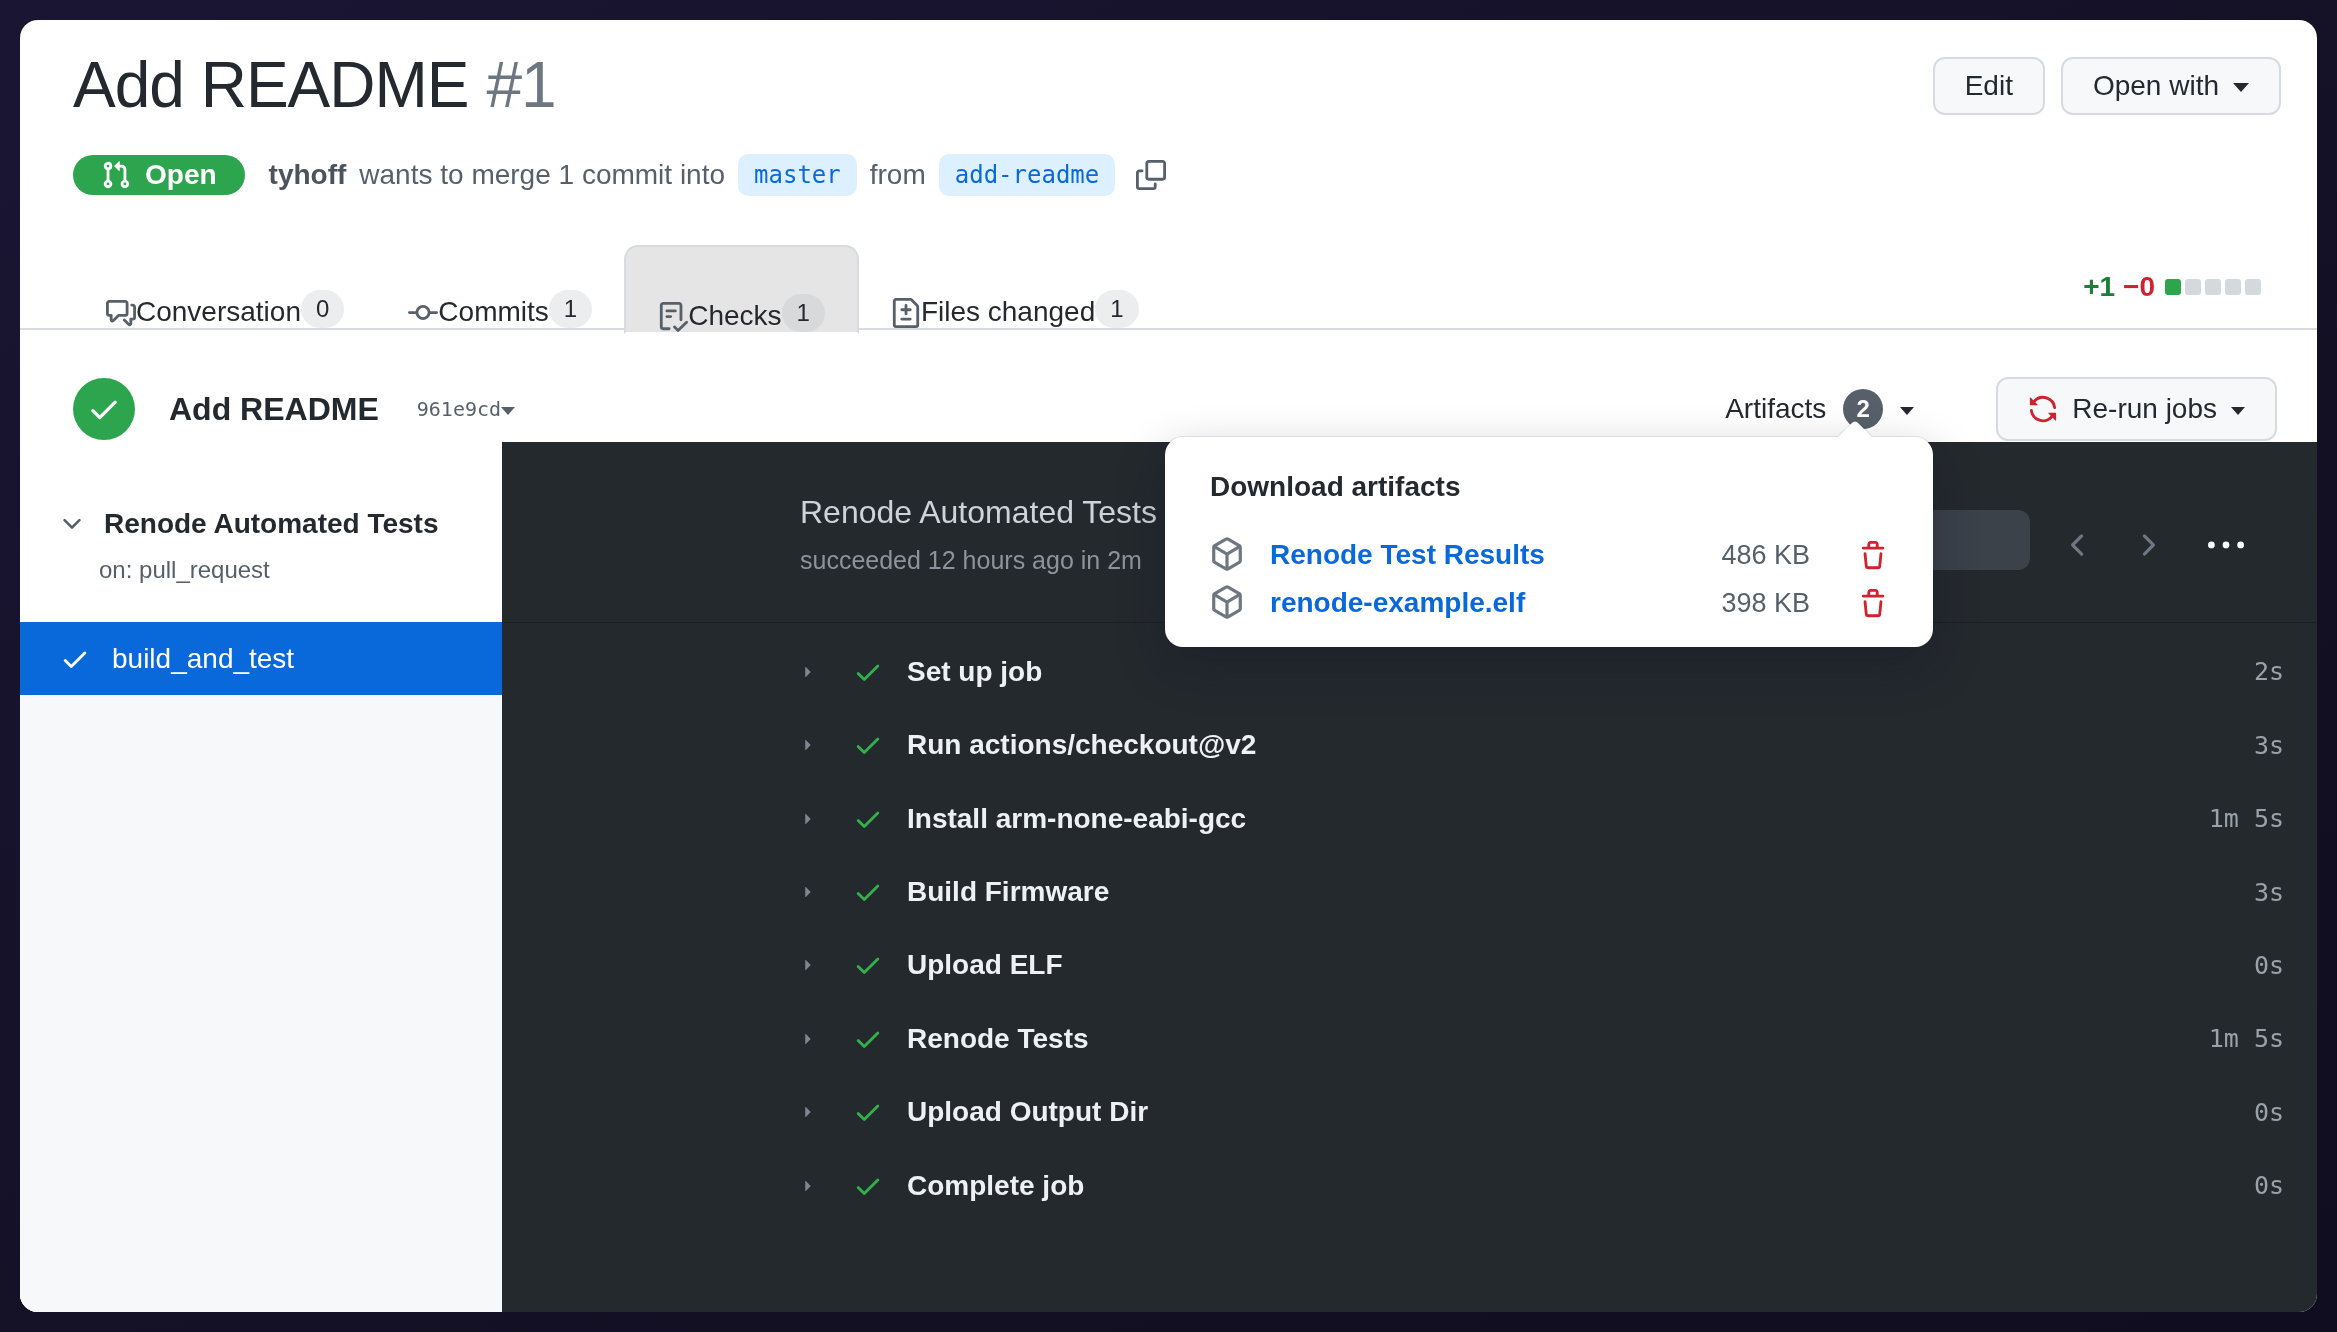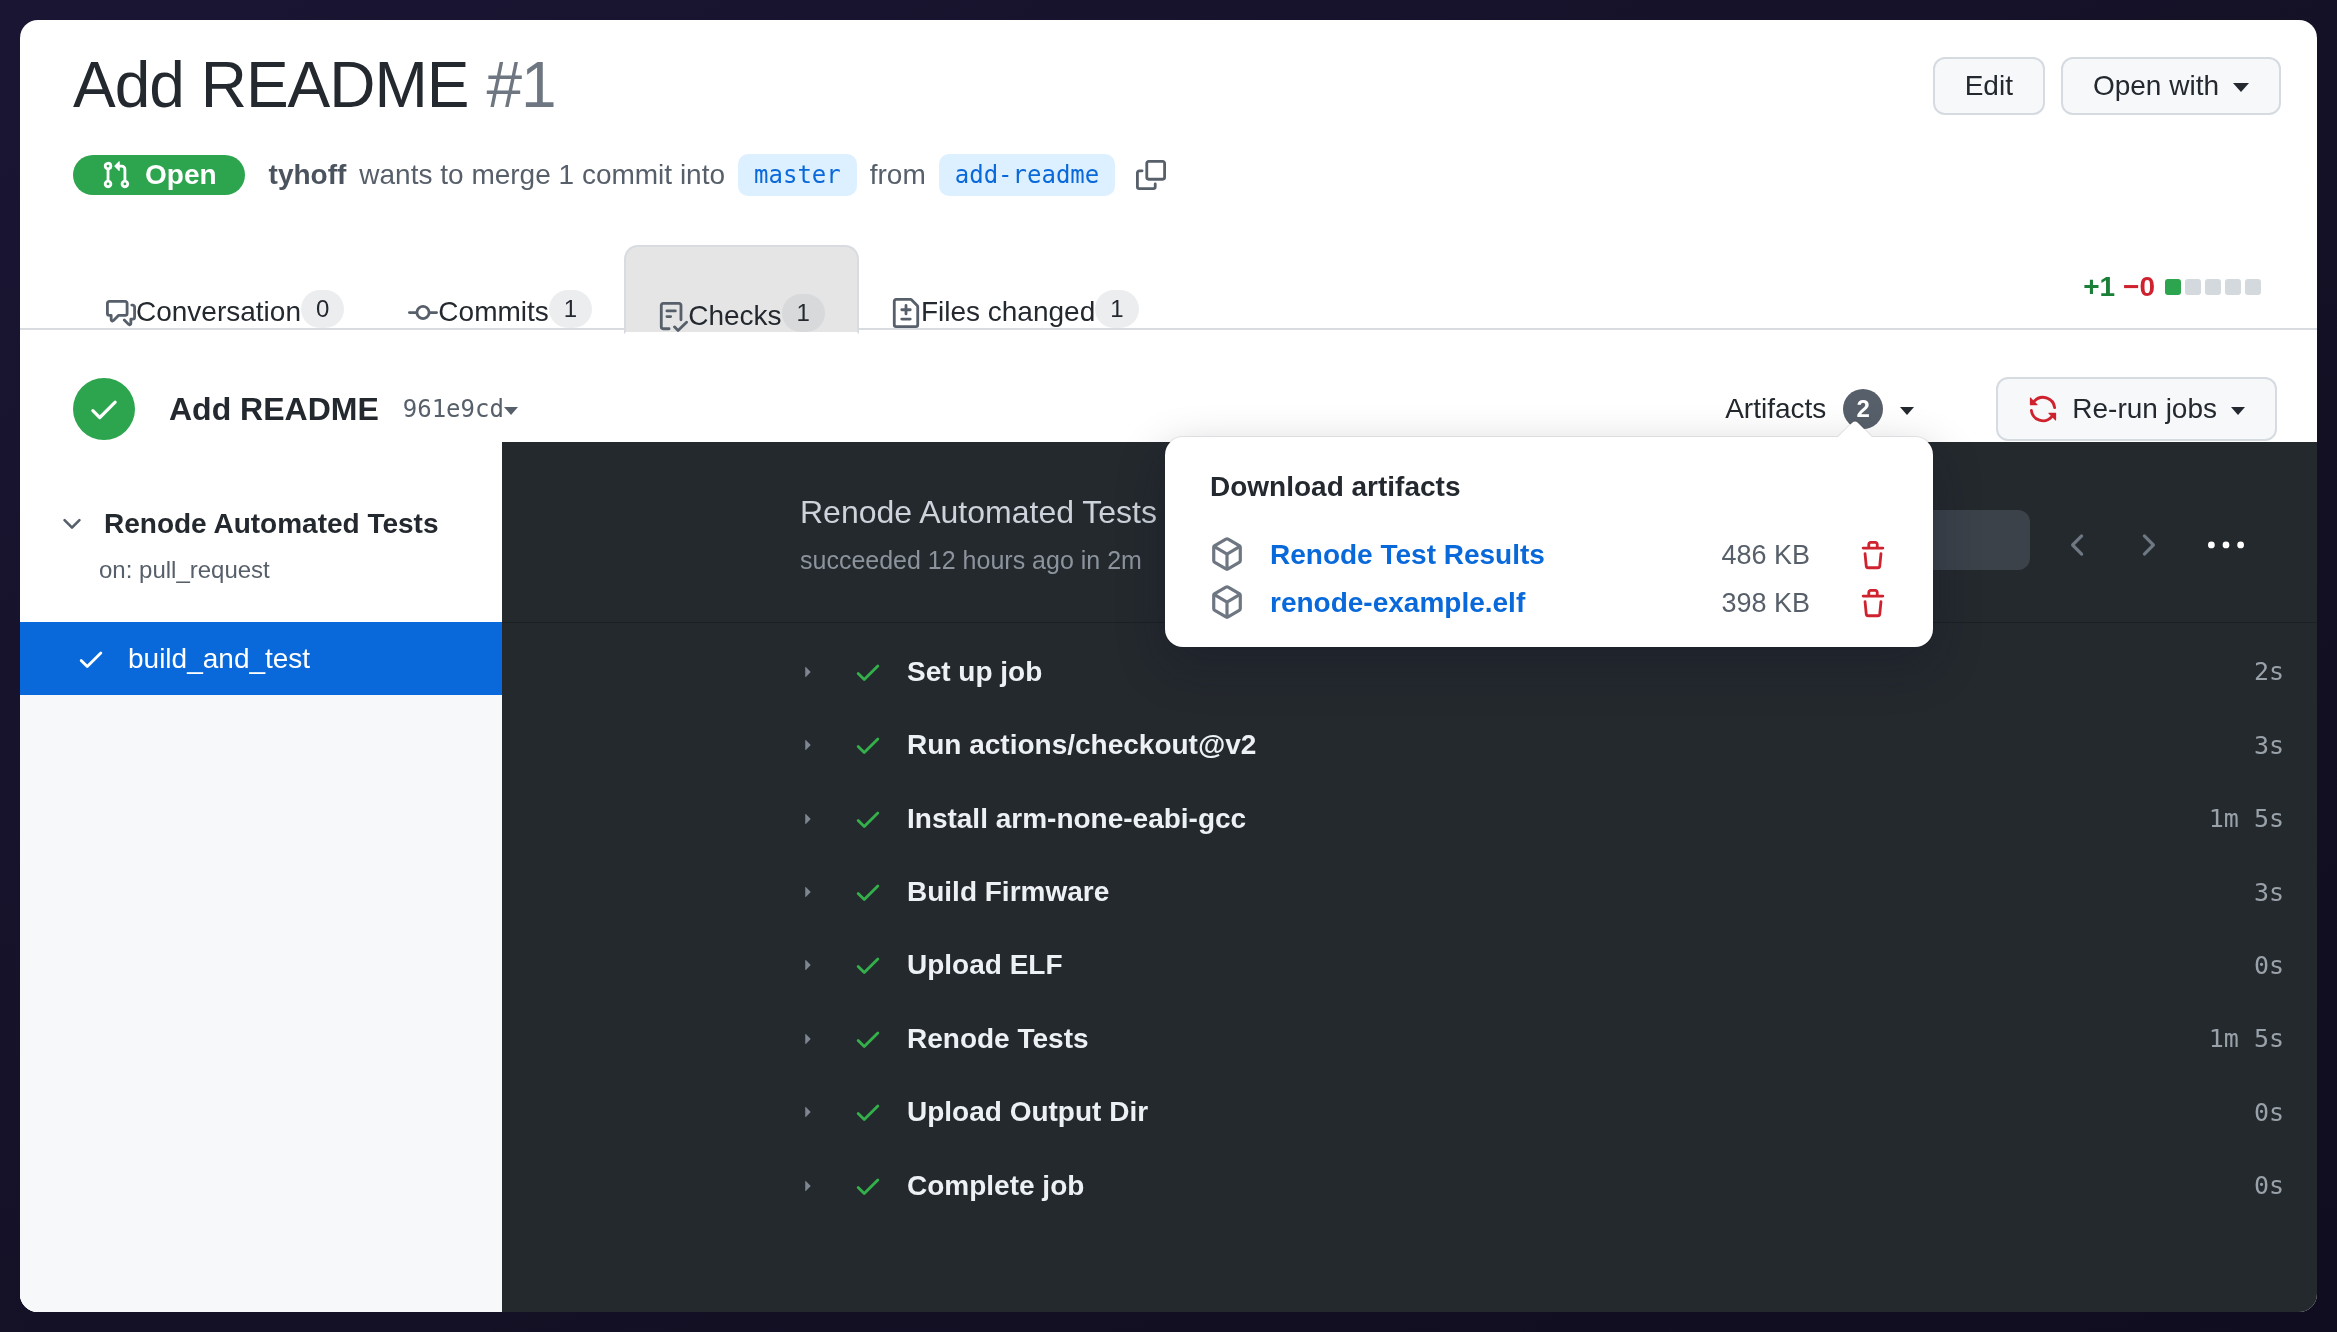--- a/index.html
+++ b/index.html
@@ -37,37 +37,37 @@
   .add{color:#1a7f37}.del{color:#cf222e;margin-left:8px}
   .sq{width:16px;height:16px;border-radius:3px;background:#d4d9de;margin-left:4px}
   .sq.g{background:#2da44e;margin-left:10px}
 
   
   .toolbar{position:absolute;top:308px;left:0;right:0;height:114px;border-bottom:2px solid #d8dce1;display:flex;
            align-items:center;padding:24px 40px 0 53px}
   .run-check{width:62px;height:62px;border-radius:50%;background:#2da44e;display:flex;align-items:center;justify-content:center;flex:none}
   .run-check svg{fill:#fff}
   .run-title{margin-left:34px;font-size:32px;font-weight:700;color:#24292f}
-  .run-sha{margin-left:24px;display:flex;align-items:center;font-family:"DejaVu Sans Mono","Liberation Mono",monospace;
-           font-size:24px;color:#57606a;cursor:pointer}
+  .run-sha{margin-left:38px;display:flex;align-items:center;font-family:"DejaVu Sans Mono","Liberation Mono",monospace;
+           font-size:20px;color:#57606a;cursor:pointer}
   .artifacts{margin-left:auto;display:flex;align-items:center;gap:17px;font-size:28px;color:#24292f;cursor:pointer}
   .count-badge{min-width:40px;height:40px;border-radius:999px;background:#57606a;color:#fff;font-size:24px;font-weight:700;
                display:flex;align-items:center;justify-content:center;padding:0 6px;box-sizing:border-box}
   .rerun{margin-left:82px;height:64px;border-radius:12px}
   .rerun svg{fill:#cf222e}
 
   
   .content{position:absolute;top:422px;left:0;right:0;bottom:0}
   .sidebar{position:absolute;left:0;top:0;bottom:0;width:482px;background:#ffffff}
   .wf-head{position:absolute;left:38px;top:66px;display:flex;align-items:center;gap:18px;cursor:pointer}
   .wf-head svg{fill:#57606a}
   .wf-name{font-size:28px;font-weight:700;color:#24292f}
   .wf-trigger{position:absolute;left:79px;top:114px;font-size:24px;color:#57606a}
   .job-row{position:absolute;left:0;right:0;top:180px;height:73px;background:#0969da;display:flex;align-items:center;gap:22px;
-           padding-left:56px;color:#fff;font-size:28px;font-weight:500;cursor:pointer}
+           padding-left:40px;color:#fff;font-size:28px;font-weight:500;cursor:pointer}
   .job-row svg{fill:#fff;flex:none}
   .sidebar-rest{position:absolute;left:0;right:0;top:253px;bottom:0;background:#f7f8fa}
 
   .panel{position:absolute;left:482px;top:0;right:0;bottom:0;background:#24292e}
   .panel::before{content:"";position:absolute;left:0;right:0;top:180px;height:1px;background:#1b2025}
   .panel-title{position:absolute;left:298px;top:52px;font-size:32px;color:#ccd3da}
   .panel-sub{position:absolute;left:298px;top:104px;font-size:25px;color:#8b939c}
   .searchbox{position:absolute;left:1206px;top:68px;width:322px;height:60px;border-radius:12px;background:#3b424a;cursor:text}
   .nav-btn{position:absolute;top:86px;cursor:pointer}
   .nav-btn svg{fill:#6e7882}

